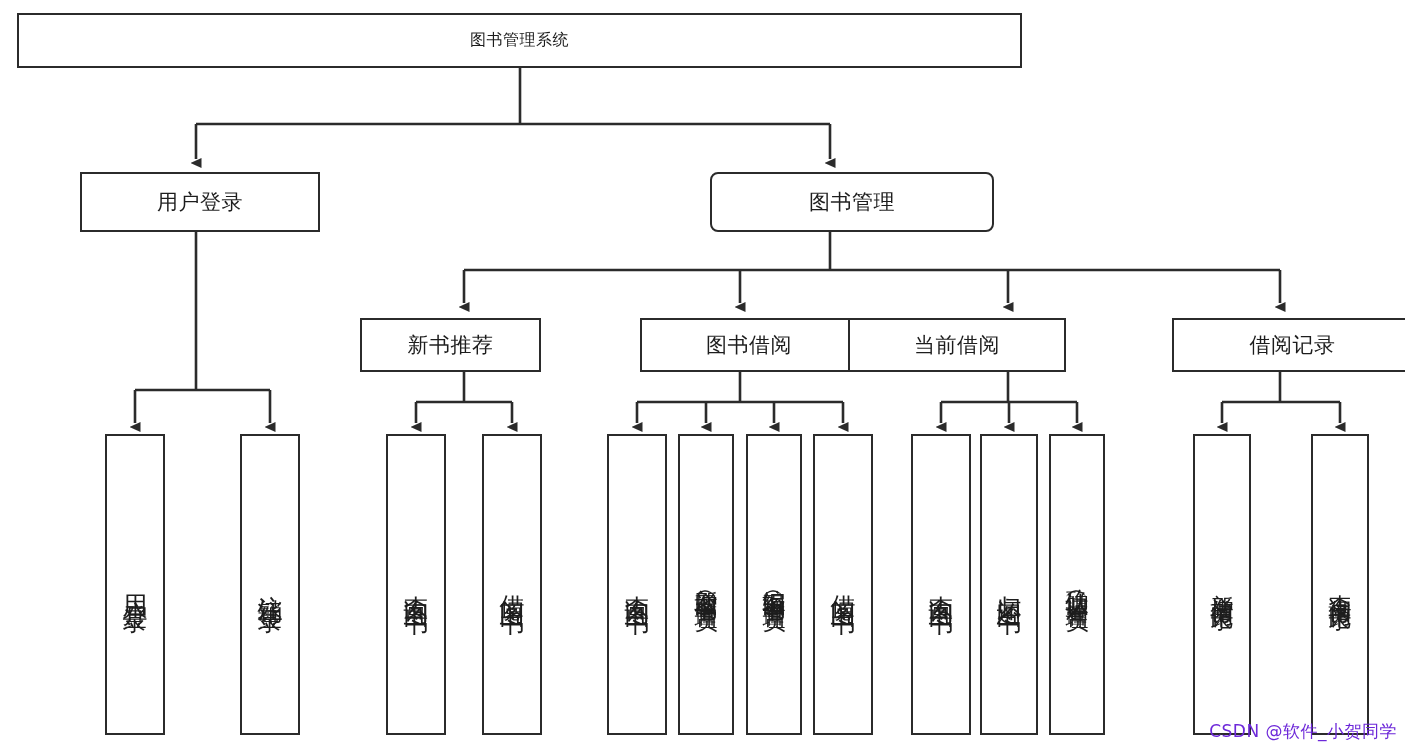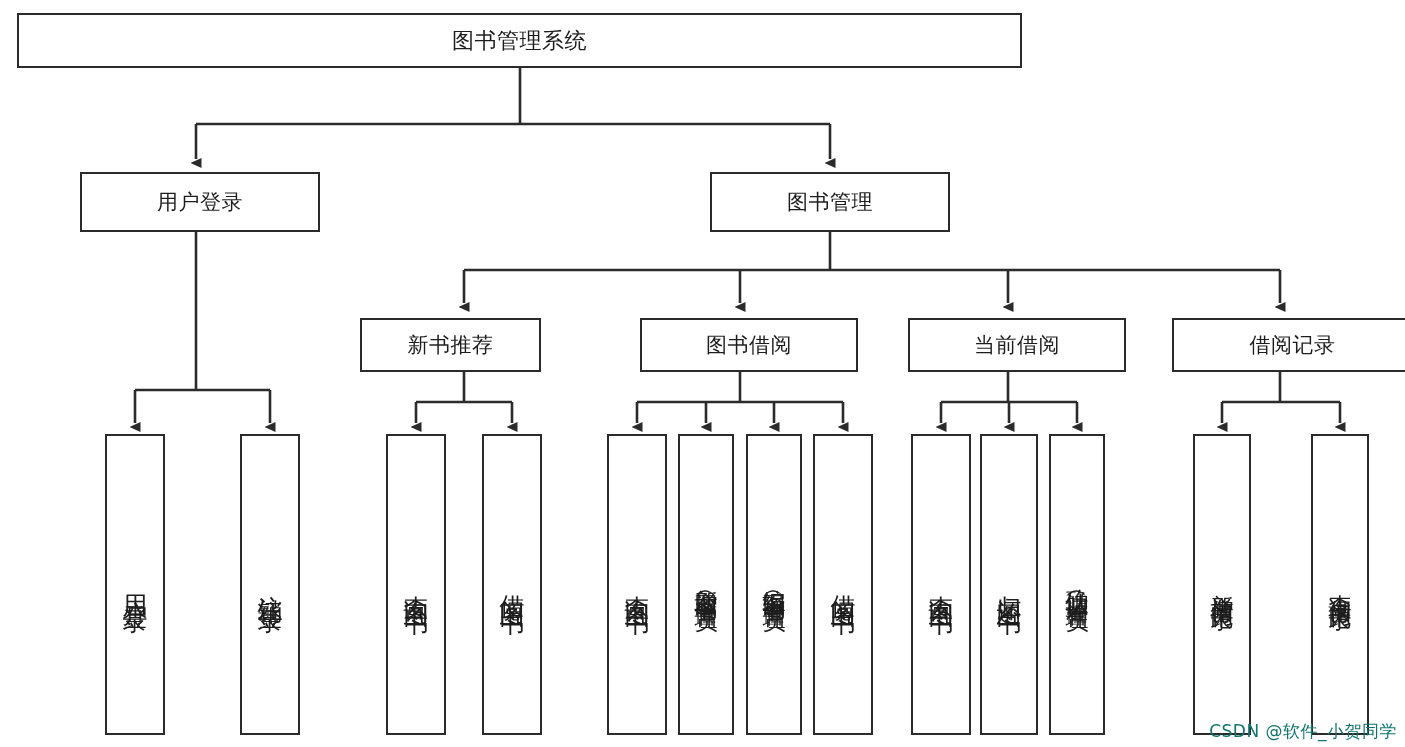--- a/index.html
+++ b/index.html
@@ -41,21 +41,21 @@
     text-align: center;
     line-height: 1.18;
     white-space: nowrap;
   }
   
   .node.horiz .lbl {
     font-size: 21px;
     letter-spacing: 0.5px;
   }
   .node.root .lbl {
-    font-size: 22px;
+    font-size: 16px;
   }
   
   .node.vert {
     align-items: center;
     justify-content: center;
   }
   .node.vert .lbl {
     writing-mode: vertical-rl;
     text-orientation: upright;
     font-size: 25px;
@@ -65,21 +65,21 @@
   }
   .node.vert.small .lbl {
     font-size: 23px;
     letter-spacing: 3px;
   }
   .watermark {
     position: absolute;
     right: 8px;
     bottom: 4px;
     font-size: 17px;
-    color: #0f766e;
+    color: #6d28d9;
     letter-spacing: 0.5px;
     white-space: nowrap;
     font-family: "DejaVu Sans", "Liberation Sans", sans-serif;
   }
 </style>
 </head>
 <body>
 
 <div id="canvas">
 
@@ -133,31 +133,31 @@
     </g>
   </svg>
 
   <div class="node horiz root" style="left:17px; top:13px; width:1005px; height:55px;">
     <span class="lbl">图书管理系统</span>
   </div>
 
   <div class="node horiz" style="left:80px; top:172px; width:240px; height:60px;">
     <span class="lbl">用户登录</span>
   </div>
-  <div class="node horiz" style="left:710px; top:172px; width:240px; height:60px;">
+  <div class="node horiz" style="left:710px; top:172px; width:284px; height:60px;border-radius:8px;">
     <span class="lbl">图书管理</span>
   </div>
 
   <div class="node horiz" style="left:360px; top:318px; width:181px; height:54px;">
     <span class="lbl">新书推荐</span>
   </div>
   <div class="node horiz" style="left:632px; top:318px; width:218px; height:54px;margin-left:8px;">
     <span class="lbl">图书借阅</span>
   </div>
-  <div class="node horiz" style="left:908px; top:318px; width:218px; height:54px;">
+  <div class="node horiz" style="left:848px; top:318px; width:218px; height:54px;">
     <span class="lbl">当前借阅</span>
   </div>
   <div class="node horiz" style="left:1172px; top:318px; width:241px; height:54px;">
     <span class="lbl">借阅记录</span>
   </div>
 
   <div class="node vert" style="left:105px; top:434px; width:60px; height:301px;">
     <span class="lbl">用户登录</span>
   </div>
   <div class="node vert" style="left:240px; top:434px; width:60px; height:301px;">

